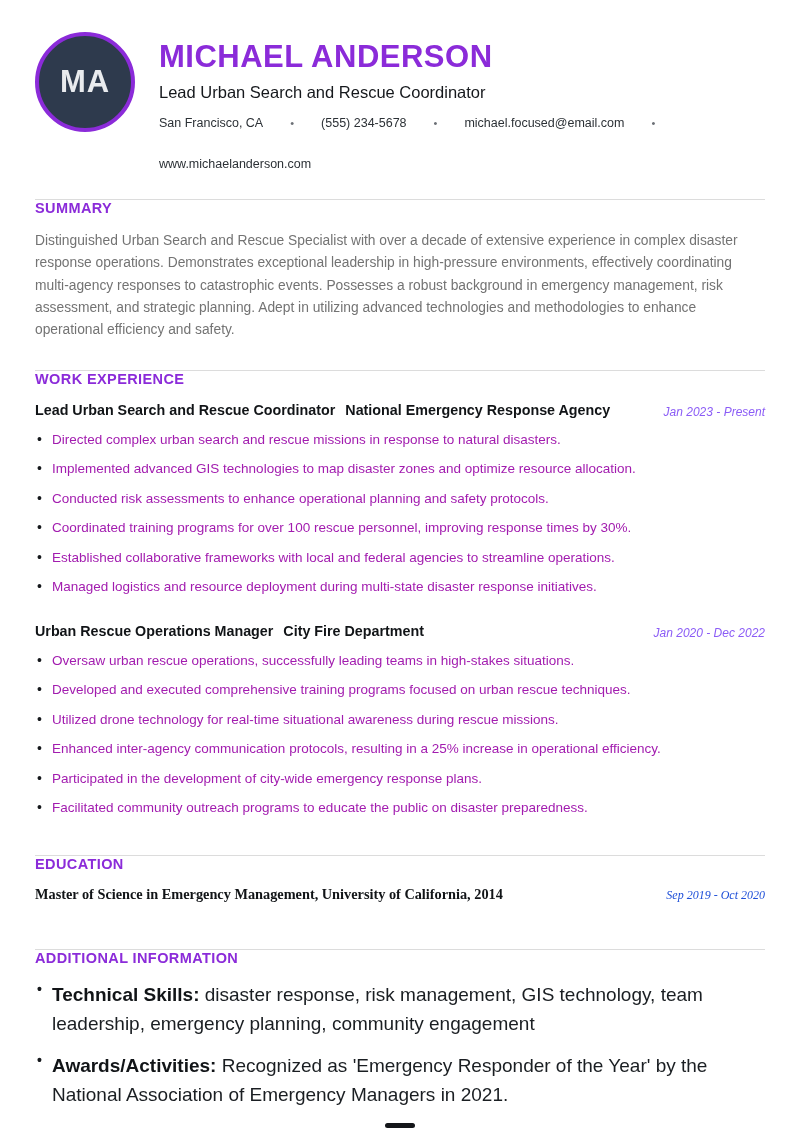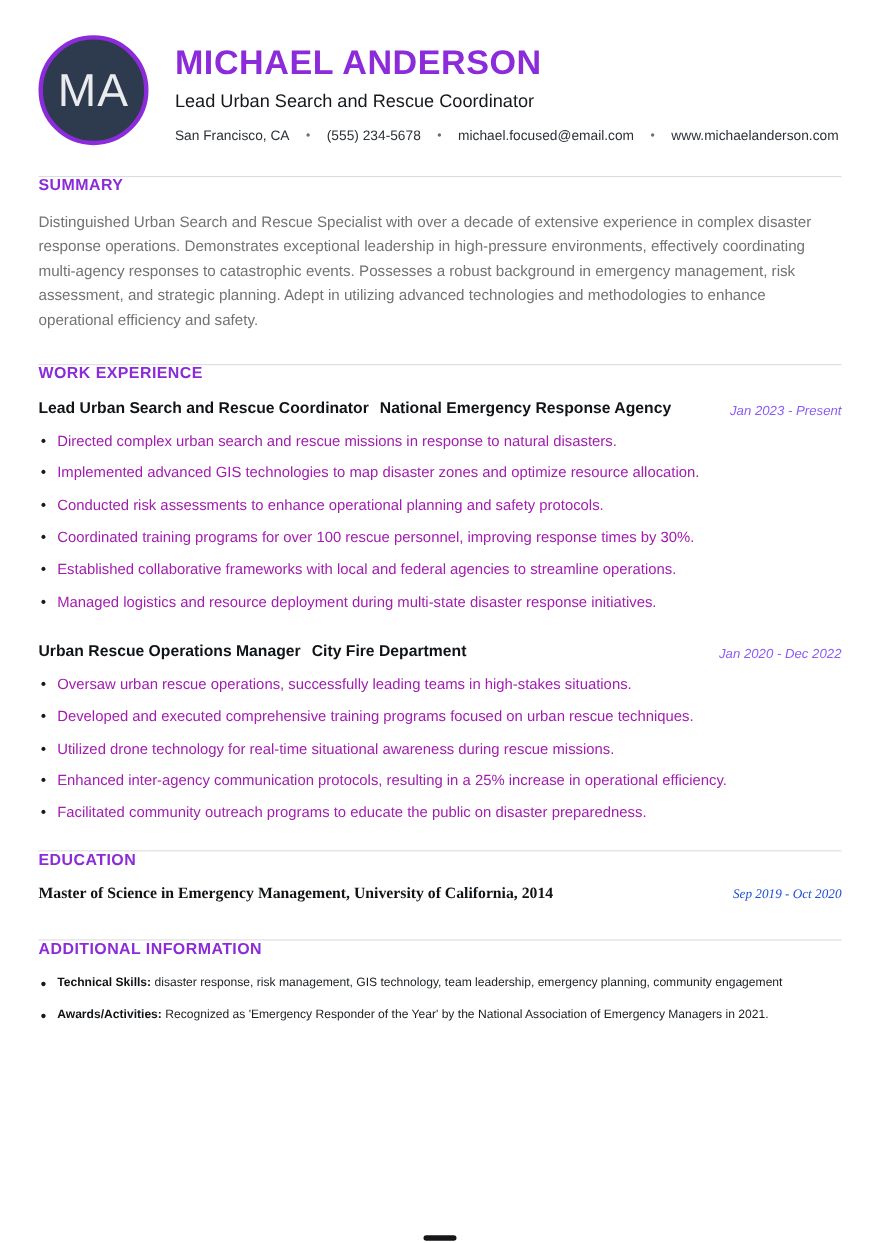--- a/index.html
+++ b/index.html
@@ -17,34 +17,34 @@
     font-family:"Liberation Sans", sans-serif;
   }
   .page{padding:32px 35px 0 35px;}
 
   
   .header{display:flex;gap:24px;align-items:flex-start;}
   .avatar{
     flex:0 0 auto;width:100px;height:100px;border-radius:50%;
     background:var(--avatar-bg);border:4px solid var(--accent);
     display:flex;align-items:center;justify-content:center;
-    color:#E9EBEE;font-size:42px;font-weight:400;letter-spacing:1px;
+    color:#E9EBEE;font-size:31px;font-weight:700;letter-spacing:1px;
   }
   .header-text{padding-top:4px;min-width:0;}
   .name{
     margin:4px 0 9px 0;color:var(--accent);
     font-size:31px;font-weight:800;letter-spacing:.5px;line-height:1.1;
   }
   .job-title-header{font-size:16.5px;font-weight:500;color:#15181c;margin:0 0 14px 0;}
-  .contact{display:flex;align-items:center;gap:15px;font-size:12.5px;color:#2c3136;flex-wrap:wrap;}
+  .contact{display:flex;align-items:center;gap:27px;font-size:12.5px;color:#2c3136;flex-wrap:wrap;}
   .contact .dot{color:#6b6f75;font-size:11px;}
 
   
   .section{border-top:1px solid var(--divider);margin-top:28px;}
-  .section.gap-lg{margin-top:23px;}
+  .section.gap-lg{margin-top:36px;}
   .section-heading{
     margin:0 0 14px 0;color:var(--accent);
     font-size:14.5px;font-weight:700;letter-spacing:.4px;
   }
   .summary-text{margin:0;font-size:13.8px;line-height:1.62;color:#737373;}
 
   
   .job{margin-top:10px;}
   .job + .job{margin-top:24px;}
   .job-header{display:flex;justify-content:space-between;align-items:flex-end;margin-bottom:11px;gap:12px;}
@@ -64,21 +64,21 @@
 
   
   .edu-row{display:flex;justify-content:space-between;align-items:baseline;gap:12px;margin-top:6px;padding-bottom:10px;font-family:Liberation Serif, serif;}
   .edu-degree{font-size:14.3px;font-weight:700;color:#111417;}
   .edu-dates{font-size:12px;font-style:italic;color:#1d4ed8;white-space:nowrap;}
 
   
   ul.info-list{margin:6px 0 0 0;padding:0;list-style:none;}
   ul.info-list li{
     position:relative;padding-left:17px;margin-bottom:12px;
-    font-size:11px;line-height:1.55;color:#1a1e22;
+    font-size:19px;line-height:1.55;color:#1a1e22;
   }
   ul.info-list li::before{
     content:"\2022";position:absolute;left:2px;top:-1px;
     color:#15181c;font-size:14px;font-weight:700;
   }
   .info-label{font-weight:700;color:#111417;}
 
   
   .bottom-marker{
     position:absolute;bottom:2px;left:50%;transform:translateX(-50%);
@@ -135,20 +135,21 @@
     <div class="job">
       <div class="job-header">
         <div><span class="job-position">Urban Rescue Operations Manager</span><span class="job-company">City Fire Department</span></div>
         <span class="job-dates">Jan 2020 - Dec 2022</span>
       </div>
       <ul class="bullets">
         <li>Oversaw urban rescue operations, successfully leading teams in high-stakes situations.</li>
         <li>Developed and executed comprehensive training programs focused on urban rescue techniques.</li>
         <li>Utilized drone technology for real-time situational awareness during rescue missions.</li>
         <li>Enhanced inter-agency communication protocols, resulting in a 25% increase in operational efficiency.</li>
+        <li>Participated in the development of city-wide emergency response plans.</li>
         <li>Facilitated community outreach programs to educate the public on disaster preparedness.</li>
       </ul>
     </div>
   </div>
 
   <div class="section gap-lg">
     <h2 class="section-heading">EDUCATION</h2>
     <div class="edu-row">
       <span class="edu-degree">Master of Science in Emergency Management, University of California, 2014</span>
       <span class="edu-dates">Sep 2019 - Oct 2020</span>

